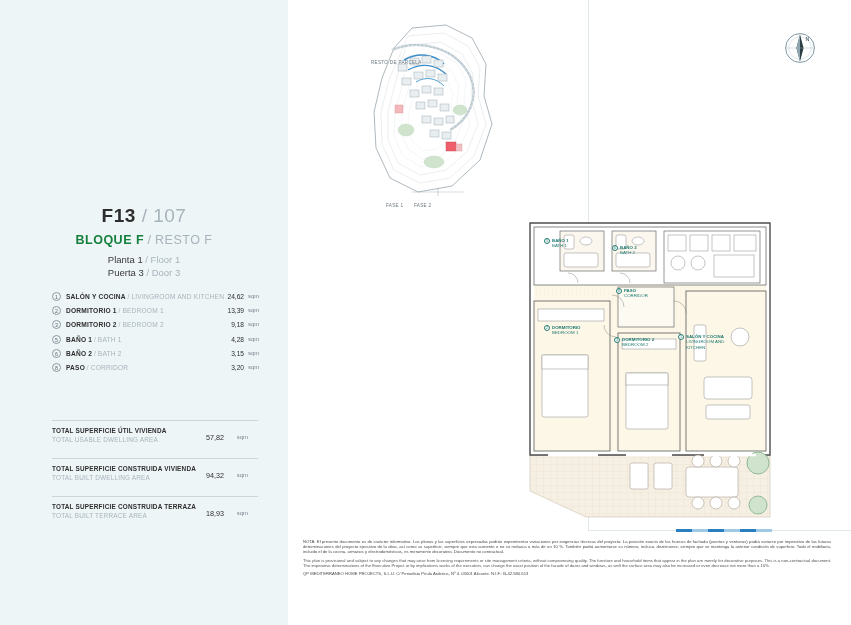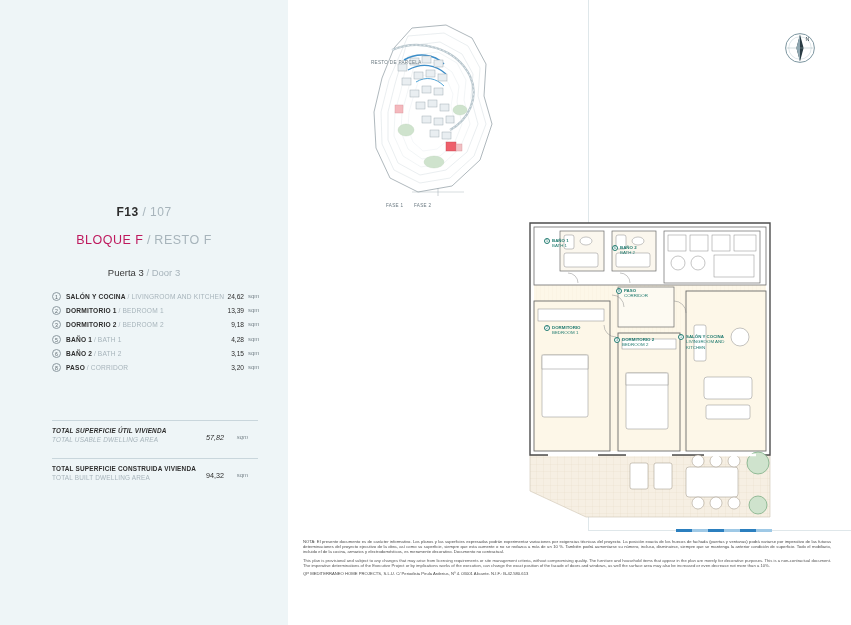--- a/index.html
+++ b/index.html
@@ -22,33 +22,33 @@
   }
   #left-inner {
     position: absolute;
     left: 30px; top: 0; width: 228px; height: 625px;
   }
 
   .unit-title {
     position: absolute;
     left: 0; top: 205px; width: 228px;
     text-align: center;
-    font-size: 12px;
+    font-size: 19px;
     letter-spacing: 0.5px;
   }
   .unit-title b { font-weight: bold; color: #2d2d2d; }
   .unit-title .sub { color: #a7b4bb; font-weight: normal; }
 
   .block-line {
     position: absolute;
     left: 0; top: 233px; width: 228px;
     text-align: center;
     font-size: 12.5px;
   }
-  .block-line .dark { font-weight: normal; color: #be185d; letter-spacing: .5px;}
+  .block-line .dark { font-weight: bold; color: #15803d; letter-spacing: .5px;}
   .block-line .light { color: #a7b4bb; letter-spacing: .5px;}
 
   .floor-line {
     position: absolute;
     left: 0; top: 254px; width: 228px;
     text-align: center;
     font-size: 9.5px;
   }
   .door-line {
     position: absolute;
@@ -94,21 +94,21 @@
     position: absolute; left: 196px; top: 2px;
     font-size: 6px; color: #7b878e;
   }
 
   
   .total-block {
     position: absolute; left: 22px; width: 206px;
     border-top: .7px solid #c9d6dc;
     padding-top: 6px;
   }
-  .total-block.t1 { top: 420px; font-style: italic; }
+  .total-block.t1 { top: 420px; }
   .total-block.t2 { top: 458px; }
   .total-block.t3 { top: 496px; }
   .total-es { font-size: 6.4px; font-weight: bold; color: #2d2d2d; letter-spacing: .2px;}
   .total-en { font-size: 6.4px; color: #a7b4bb; letter-spacing: .2px; margin-top: 2px;}
   .total-val {
     position: absolute; right: 34px; top: 12px;
     font-size: 7.2px; color: #2d2d2d;
   }
   .total-unit {
     position: absolute; right: 10px; top: 13px;
@@ -191,20 +191,25 @@
       <span class="sub">/</span>
       <span class="sub">107</span>
     </div>
 
     <div class="block-line">
       <span class="dark">BLOQUE  F</span>
       <span class="light">/</span>
       <span class="light">RESTO   F</span>
     </div>
 
+    <div class="floor-line">
+      <span class="dark">Planta 1</span>
+      <span class="light">/</span>
+      <span class="light">Floor   1</span>
+    </div>
 
     <div class="door-line">
       <span class="dark">Puerta 3</span>
       <span class="light">/</span>
       <span class="light">Door   3</span>
     </div>
 
     <div id="rooms-list">
       <div class="room-row">
         <span class="room-num">1</span>
@@ -247,20 +252,26 @@
     <div class="total-block t1">
       <div class="total-es">TOTAL SUPERFICIE ÚTIL VIVIENDA</div>
       <div class="total-en">TOTAL USABLE DWELLING AREA</div>
       <div class="total-val">57,82</div>
       <div class="total-unit">sqm</div>
     </div>
     <div class="total-block t2">
       <div class="total-es">TOTAL SUPERFICIE CONSTRUIDA VIVIENDA</div>
       <div class="total-en">TOTAL BUILT DWELLING AREA</div>
       <div class="total-val">94,32</div>
+      <div class="total-unit">sqm</div>
+    </div>
+    <div class="total-block t3">
+      <div class="total-es">TOTAL SUPERFICIE CONSTRUIDA TERRAZA</div>
+      <div class="total-en">TOTAL BUILT TERRACE AREA</div>
+      <div class="total-val">18,93</div>
       <div class="total-unit">sqm</div>
     </div>
 
   </div>
 </div>
 
 <div id="right-area">
   <div id="divider-v"></div>
   <div id="divider-h"></div>
 </div>

